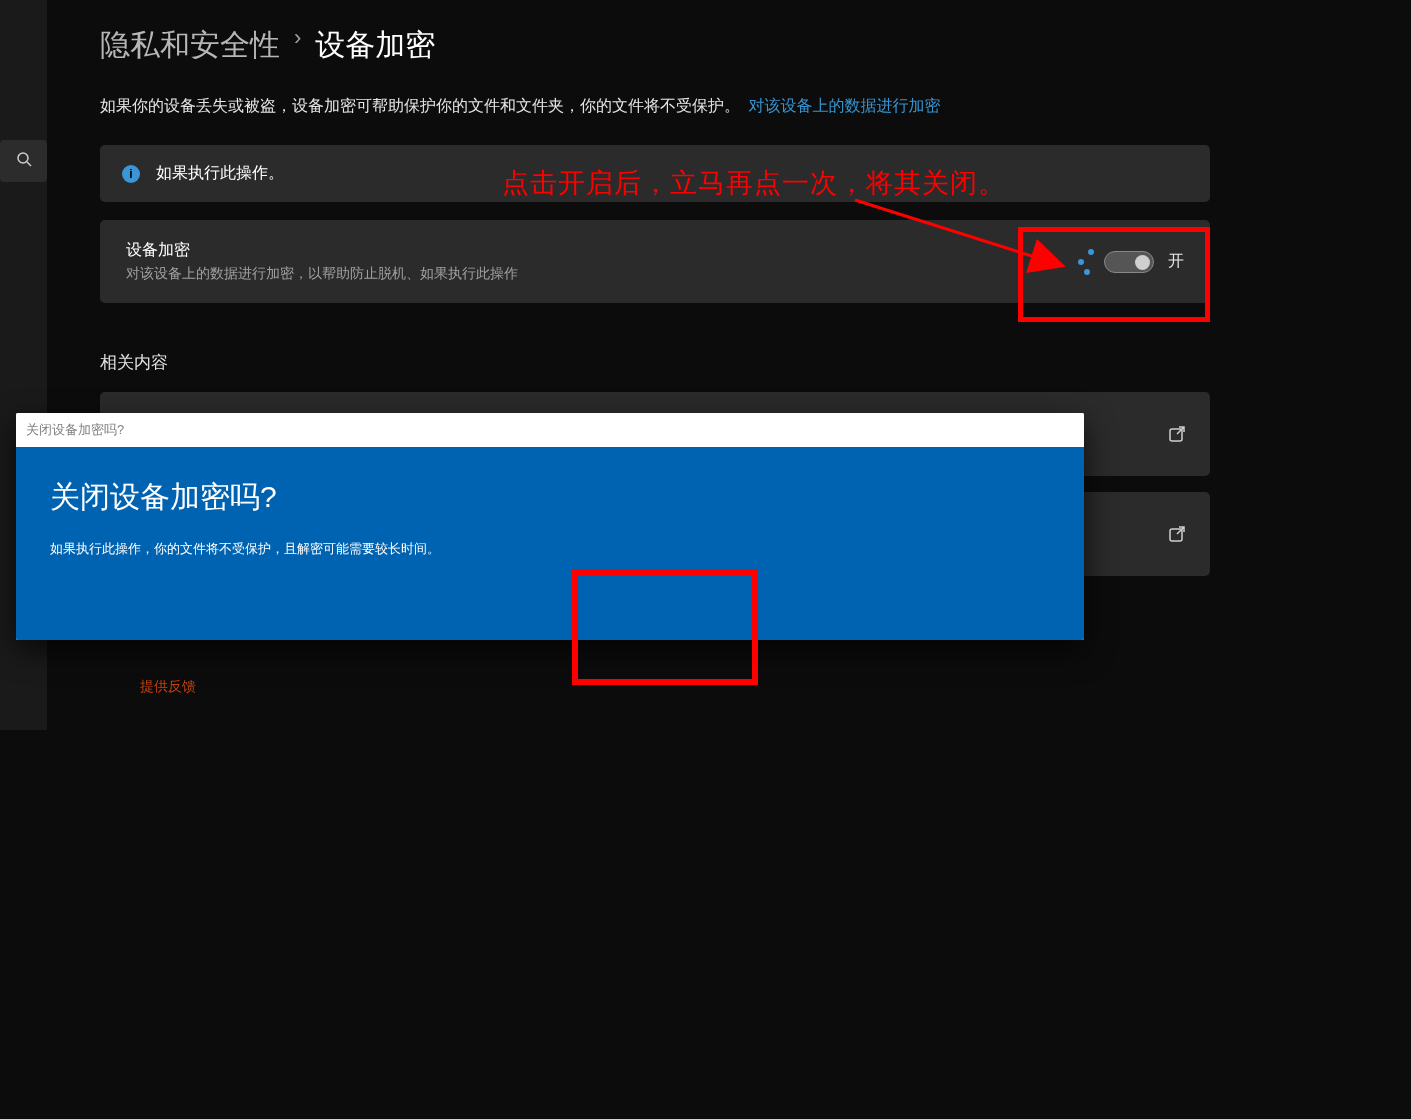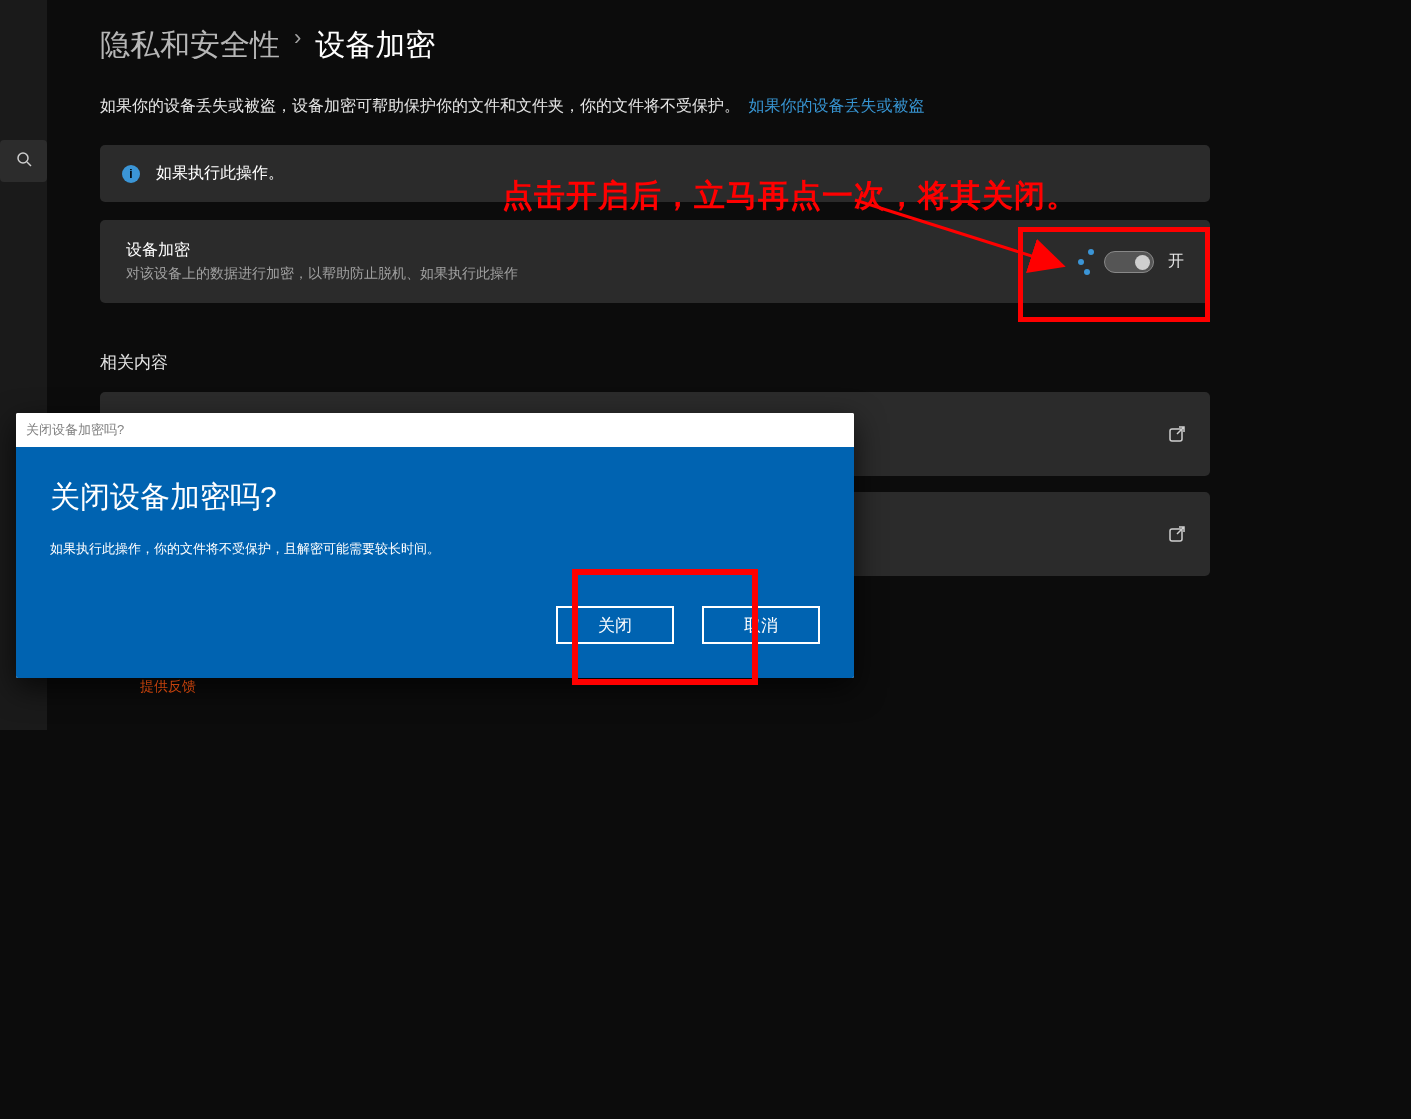--- a/index.html
+++ b/index.html
@@ -168,24 +168,24 @@
     align-items: center;
     justify-content: flex-end;
     padding: 0 24px;
     cursor: pointer;
   }
 
   
   .annotation-text {
     position: absolute;
     left: 502px;
-    top: 175px;
-    font-size: 31px;
+    top: 165px;
+    font-size: 27px;
     color: #ff0000;
-    font-weight: 700;
+    font-weight: 400;
     letter-spacing: 1px;
   }
   .annotation-box-toggle {
     position: absolute;
     left: 1018px;
     top: 227px;
     width: 192px;
     height: 95px;
     border: 5px solid #ff0000;
     pointer-events: none;
@@ -195,21 +195,21 @@
     left: 850px;
     top: 195px;
     pointer-events: none;
   }
 
   
   .dialog {
     position: absolute;
     left: 16px;
     top: 413px;
-    width: 838px;
+    width: 1068px;
     background: #fff;
     border-radius: 2px;
     box-shadow: 0 10px 30px rgba(0,0,0,0.7);
     overflow: hidden;
   }
   .dialog-titlebar {
     height: 34px;
     display: flex;
     align-items: center;
     padding: 0 10px;
@@ -276,21 +276,21 @@
 <div class="main">
 
   <div class="breadcrumb">
     <span class="breadcrumb-parent">隐私和安全性</span>
     <span class="breadcrumb-sep">›</span>
     <span class="breadcrumb-current">设备加密</span>
   </div>
 
   <div class="description">
     <span>如果你的设备丢失或被盗，设备加密可帮助保护你的文件和文件夹，你的文件将不受保护。</span>
-    <a>如果你的设备丢失或被盗</a>
+    <a>对该设备上的数据进行加密</a>
   </div>
 
   <div class="info-card">
     <div class="info-icon">i</div>
     <div class="info-text">如果执行此操作。</div>
   </div>
 
   <div class="setting-card">
     <div class="setting-left">
       <div class="setting-title">设备加密</div>
@@ -343,22 +343,18 @@
 
 <div class="annotation-box-toggle"></div>
 
 <div class="dialog">
   <div class="dialog-titlebar">
     <span>关闭设备加密吗?</span>
   </div>
   <div class="dialog-body">
     <div class="dialog-heading">关闭设备加密吗?</div>
     <div class="dialog-text">如果执行此操作，你的文件将不受保护，且解密可能需要较长时间。</div>
-    <div class="dialog-buttons">
-      <button class="dialog-btn">关闭</button>
-      <button class="dialog-btn">取消</button>
-    </div>
   </div>
 </div>
 
 <div class="annotation-box-close"></div>
 
 <div class="hidden-below">提供反馈</div>
 
 </body></html>

